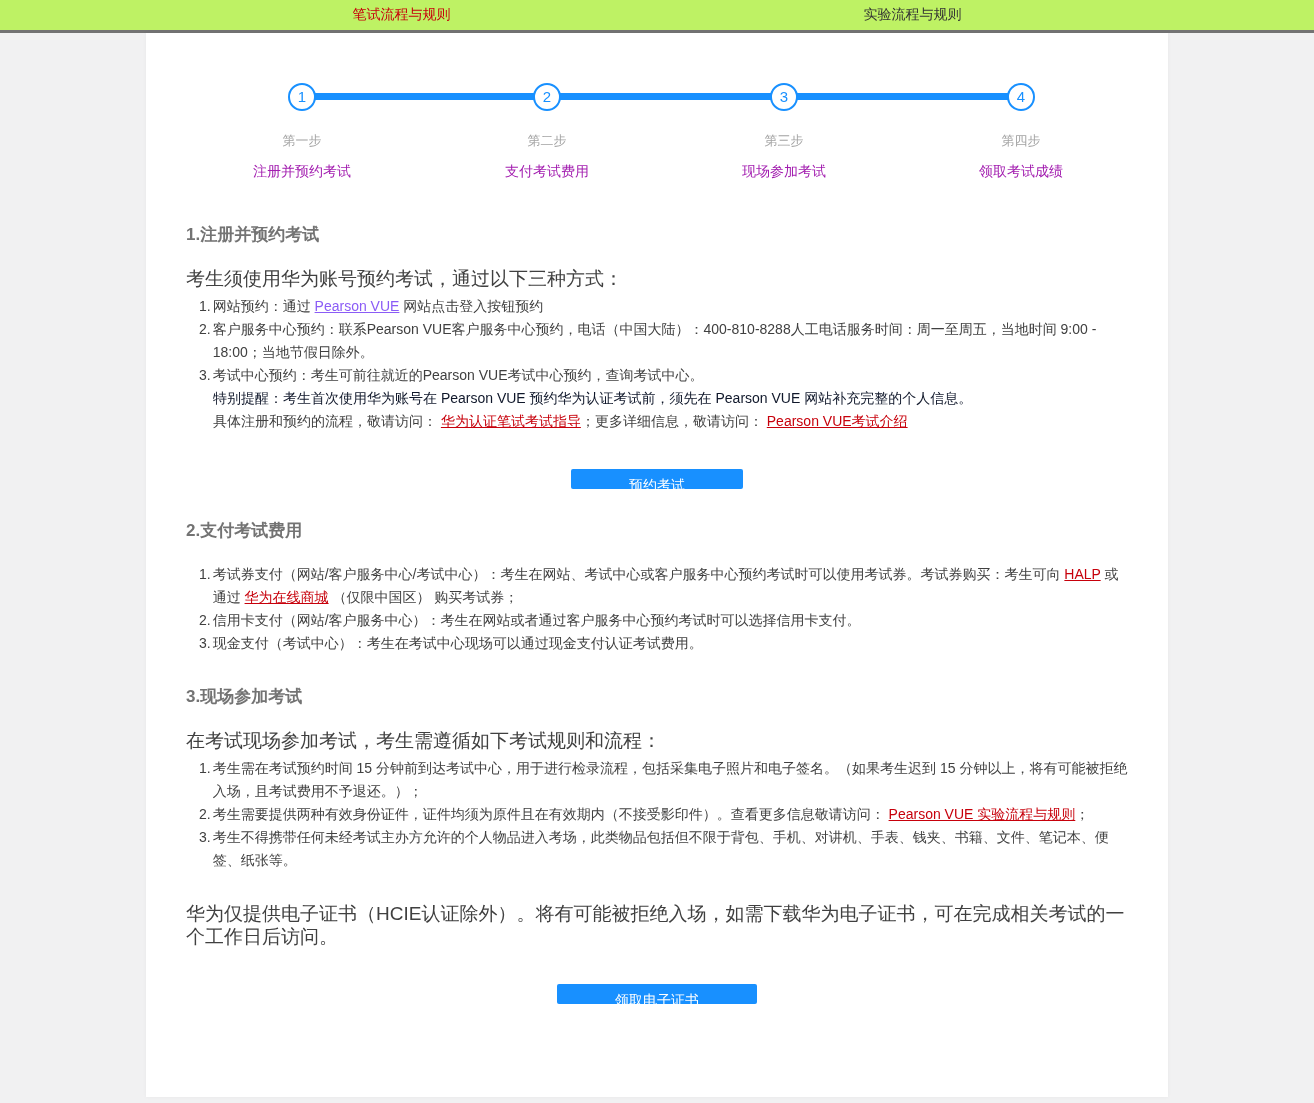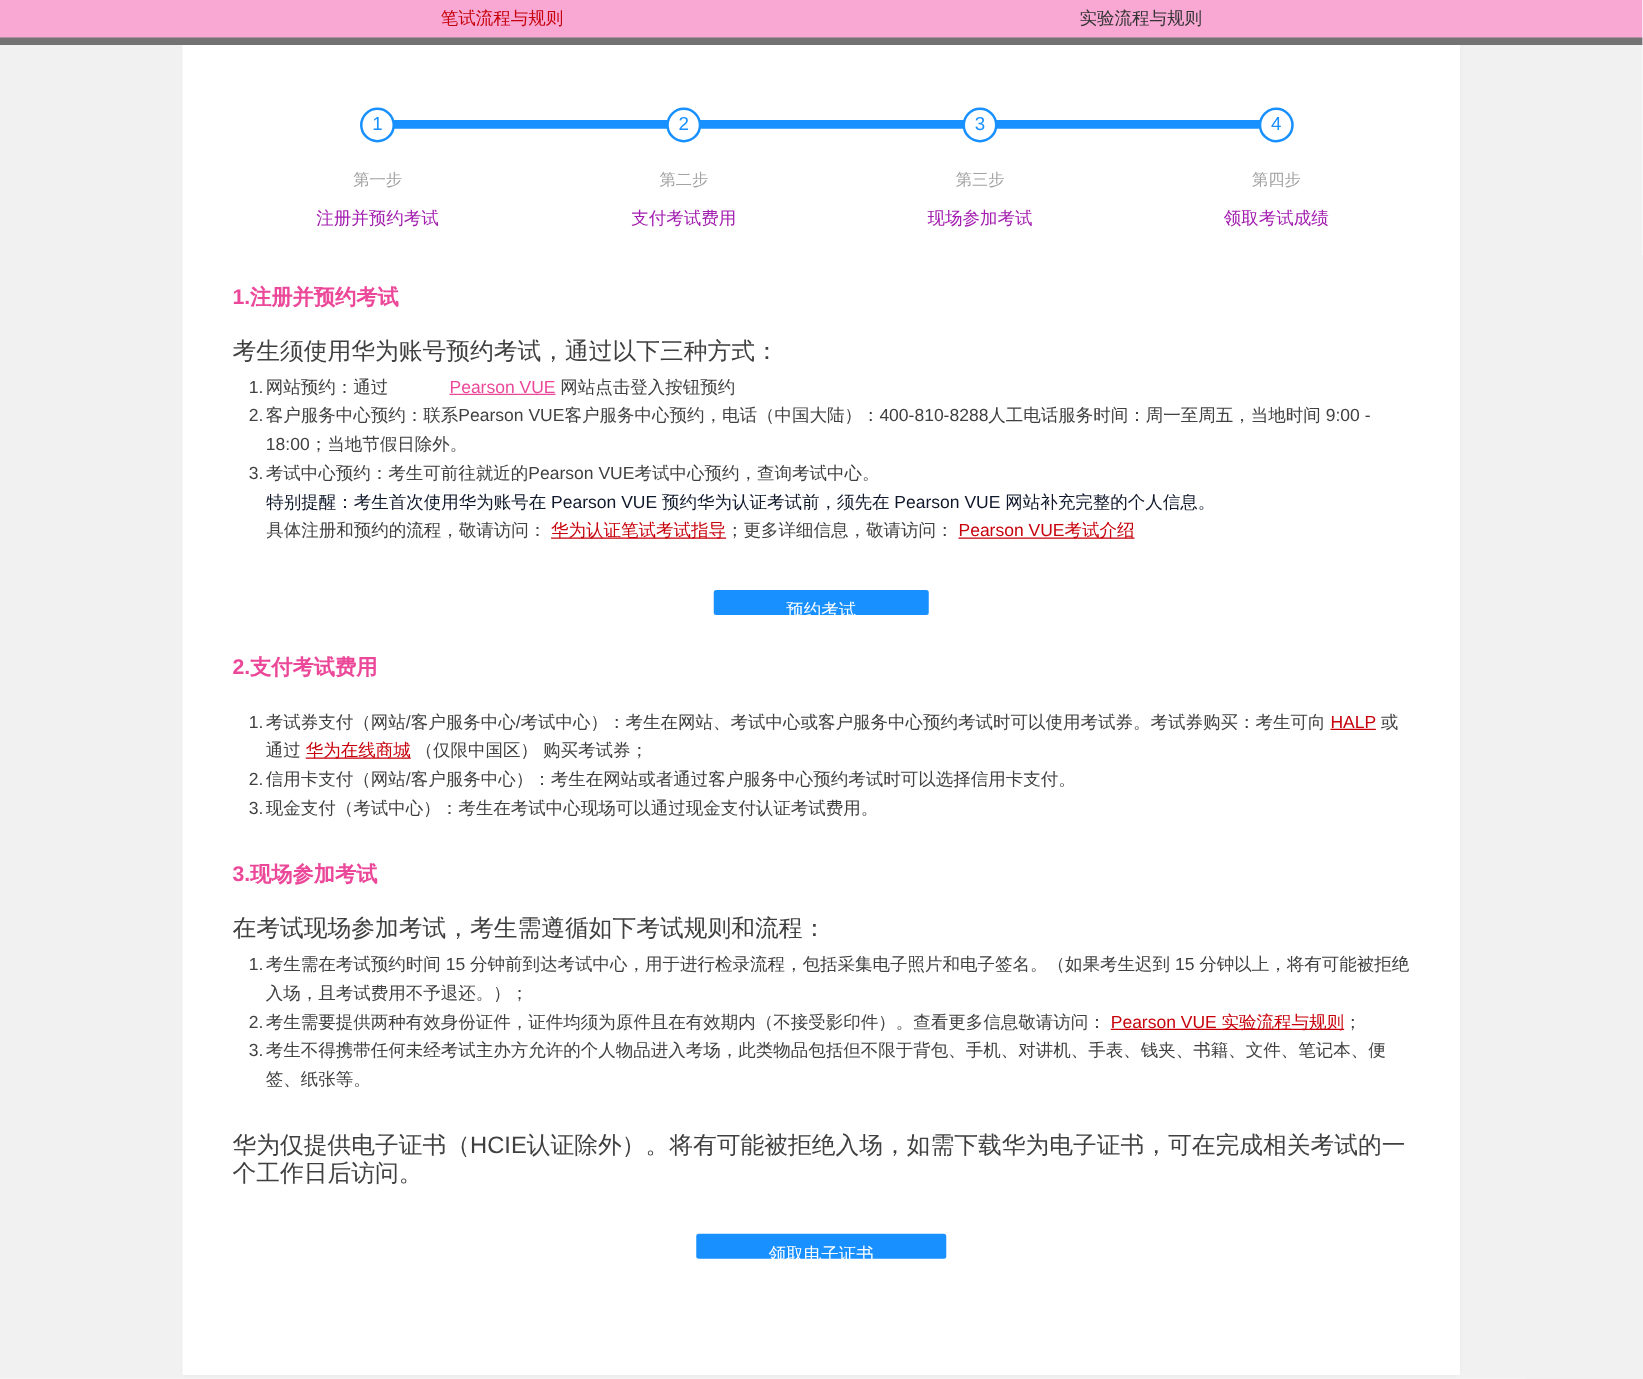--- a/index.html
+++ b/index.html
@@ -6,22 +6,22 @@
   body {
     width:1314px; height:1103px;
     background:#f1f1f2;
     font-family:"Liberation Sans","DejaVu Sans",sans-serif;
     color:#404040;
     -webkit-font-smoothing:antialiased;
     overflow:hidden;
   }
   
   .topbar {
-    height:30px; background:#f9a8d4;
-    border-bottom:6px solid #737373;
+    height:30px; background:#bef264;
+    border-bottom:3px solid #737373;
   }
   .topbar-inner {
     width:1022px; margin:0 auto; height:100%;
     display:flex;
   }
   .tab {
     flex:1; display:flex; align-items:center; justify-content:center;
     font-size:14px; color:#333; cursor:pointer; user-select:none;
   }
   .tab.active { color:#c7000b; }
@@ -50,31 +50,31 @@
     font-size:15px; line-height:24px; text-align:center;
     margin:0 auto; position:relative; z-index:1;
   }
   .step-sub   { margin-top:21px; font-size:13px; color:#a3a3a3; }
   .step-title { margin-top:13px; font-size:14px; color:#a21caf; }
 
   
   .content { padding:0 40px; }
   .section { margin-top:30px; }
   .section-heading {
-    font-size:17px; font-weight:bold; color:#ec4899;
+    font-size:17px; font-weight:bold; color:#737373;
     margin:0 0 21px 0;
   }
   .intro { margin:0 0 5px 0; line-height:23px; font-size:19px; color:#404040; }
   .olist { margin:0; }
   .li { display:flex; line-height:23px; font-size:14px; padding-left:13px; }
   .li .num { flex:none; margin-right:2px; }
   .li .txt { flex:1; }
   .note { line-height:23px; font-size:14px; padding-left:27px; }
   .red  { color:#0f172a; }
-  a.link-blue { color:#ec4899; text-decoration:underline; cursor:pointer;margin-left:45px; }
+  a.link-blue { color:#8b5cf6; text-decoration:underline; cursor:pointer; }
   a.link-red  { color:#c7000b; text-decoration:underline; cursor:pointer; }
   .btn {
     display:block; margin:36px auto 10px auto;
     height:20px; line-height:32px; padding:0 58px;
     background:#1890ff; color:#fff; font-size:14px;
     border:none; border-radius:2px; cursor:pointer;
     font-family:inherit;
   }
 </style>
 </head>

